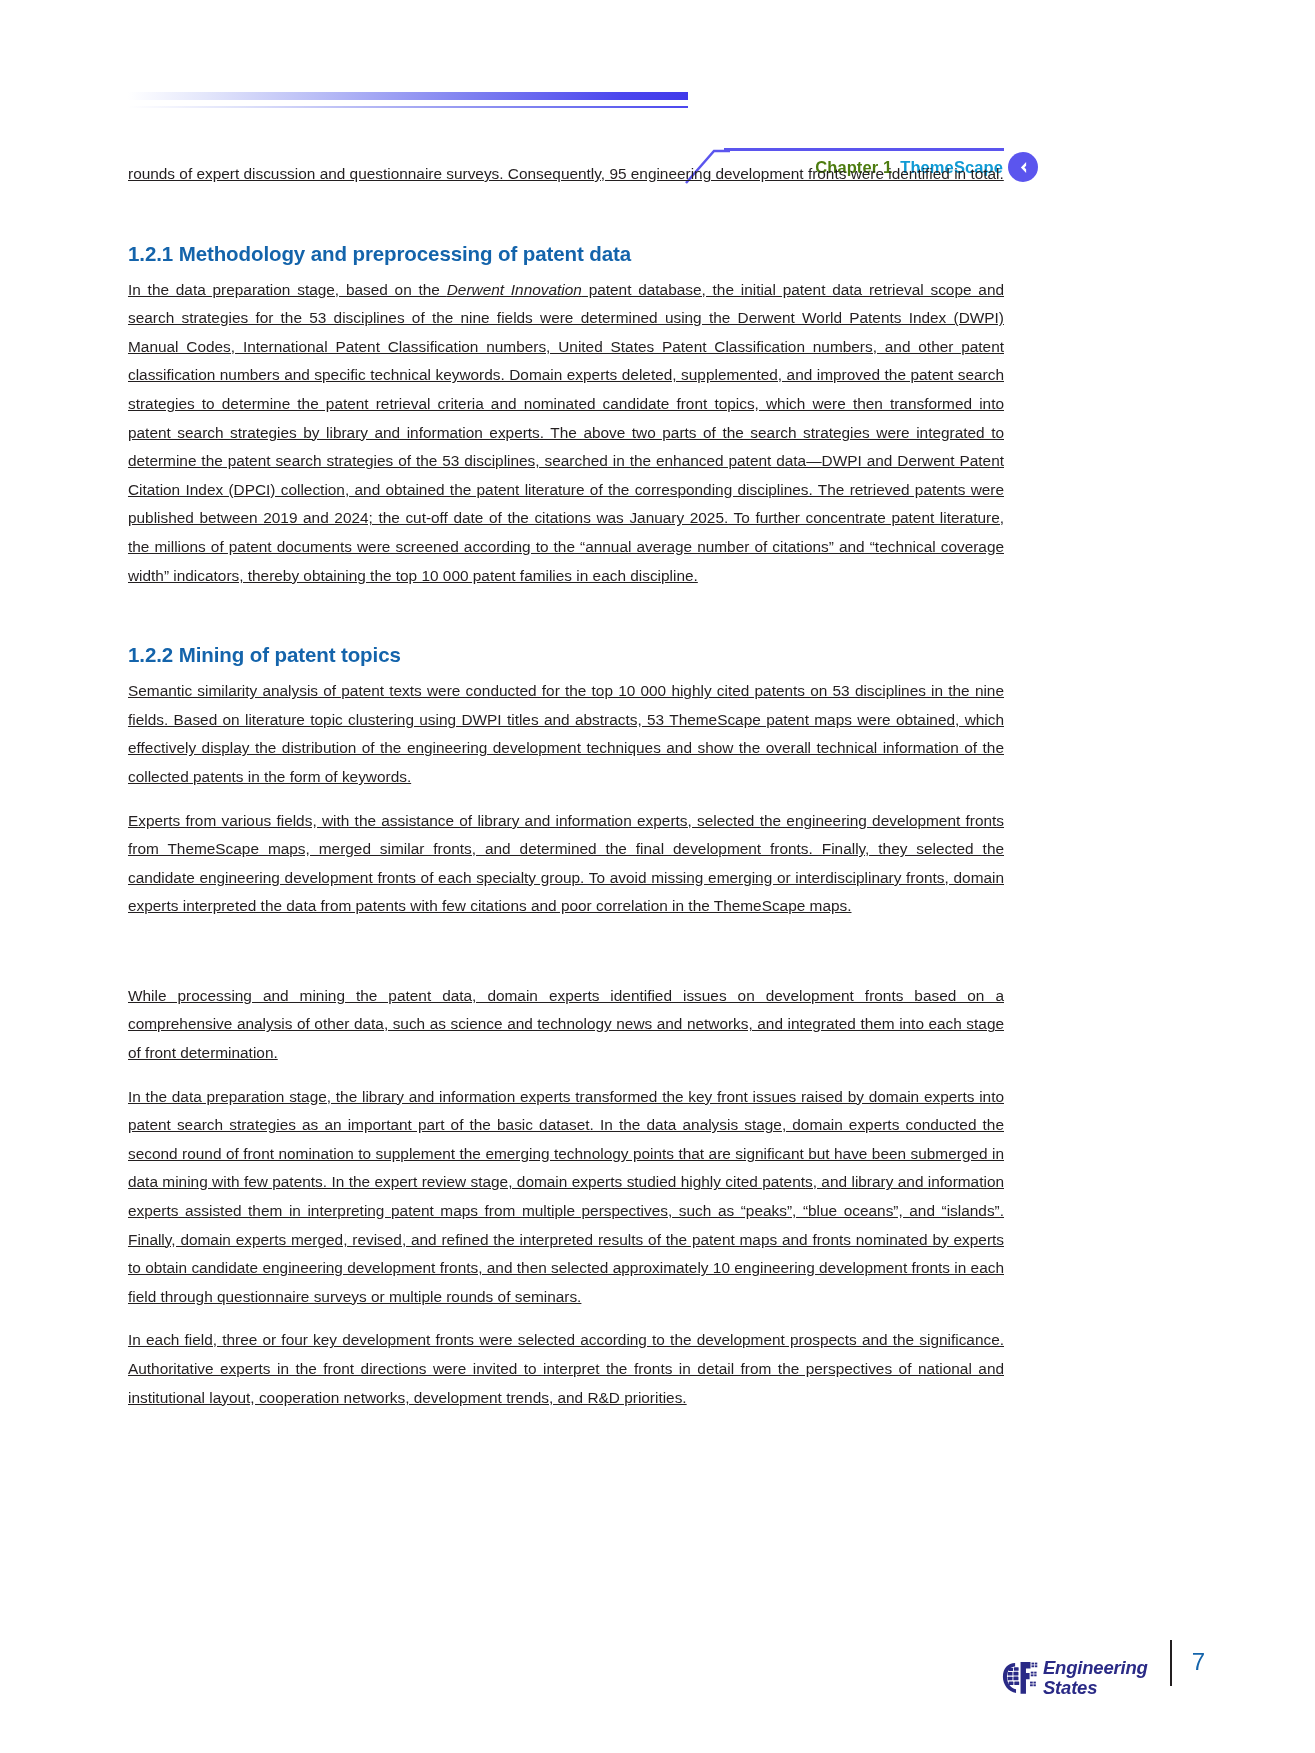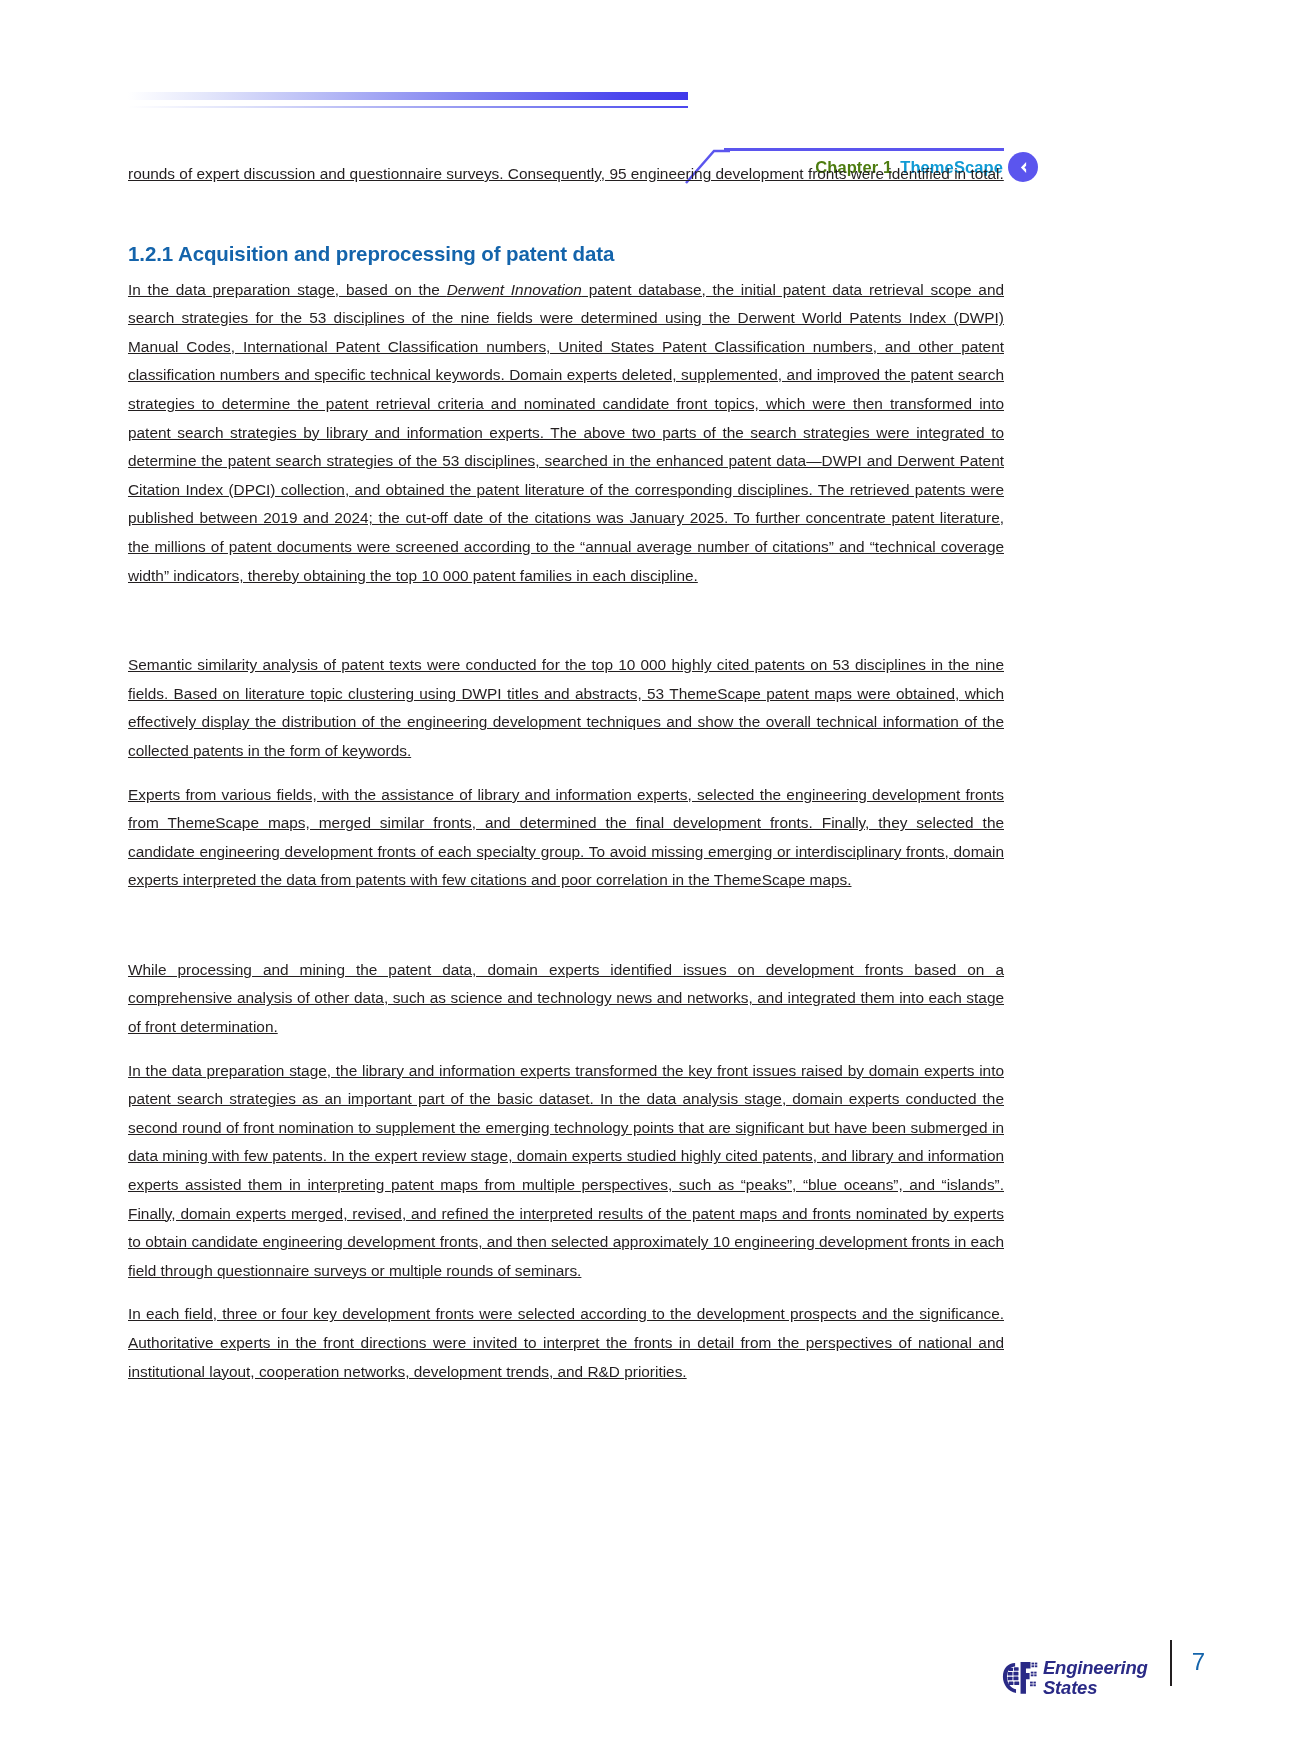--- a/index.html
+++ b/index.html
@@ -198,25 +198,26 @@
         </svg>
       </span>
     </div>
   </div>
 
   <div class="content">
 
     <p class="body">rounds of expert discussion and questionnaire surveys. Consequently, 95 engineering development fronts were identified in total.</p>
 
     <div class="gap-before-head"></div>
-    <h3 class="section-head">1.2.1 Acquisition and preprocessing of patent data</h3>
+    <h3 class="section-head">1.2.1 Methodology and preprocessing of patent data</h3>
     <div class="gap-head-to-text"></div>
     <p class="body"><span>In the data preparation stage, based on the </span><i>Derwent Innovation</i><span> patent database, the initial patent data retrieval scope and search strategies for the 53 disciplines of the nine fields were determined using the Derwent World Patents Index (DWPI) Manual Codes, International Patent Classification numbers, United States Patent Classification numbers, and other patent classification numbers and specific technical keywords. Domain experts deleted, supplemented, and improved the patent search strategies to determine the patent retrieval criteria and nominated candidate front topics, which were then transformed into patent search strategies by library and information experts. The above two parts of the search strategies were integrated to determine the patent search strategies of the 53 disciplines, searched in the enhanced patent data—DWPI and Derwent Patent Citation Index (DPCI) collection, and obtained the patent literature of the corresponding disciplines. The retrieved patents were published between 2019 and 2024; the cut-off date of the citations was January 2025. To further concentrate patent literature, the millions of patent documents were screened according to the “annual average number of citations” and “technical coverage width” indicators, thereby obtaining the top 10 000 patent families in each discipline.</span></p>
 
     <div class="gap-before-head"></div>
+    <h3 class="section-head">1.2.2 Mining of patent topics</h3>
     <div class="gap-head-to-text"></div>
     <p class="body">Semantic similarity analysis of patent texts were conducted for the top 10 000 highly cited patents on 53 disciplines in the nine fields. Based on literature topic clustering using DWPI titles and abstracts, 53 ThemeScape patent maps were obtained, which effectively display the distribution of the engineering development techniques and show the overall technical information of the collected patents in the form of keywords.</p>
     <p class="body">Experts from various fields, with the assistance of library and information experts, selected the engineering development fronts from ThemeScape maps, merged similar fronts, and determined the final development fronts. Finally, they selected the candidate engineering development fronts of each specialty group. To avoid missing emerging or interdisciplinary fronts, domain experts interpreted the data from patents with few citations and poor correlation in the ThemeScape maps.</p>
 
     <div class="gap-before-head"></div>
     <div class="gap-head-to-text"></div>
     <p class="body">While processing and mining the patent data, domain experts identified issues on development fronts based on a comprehensive analysis of other data, such as science and technology news and networks, and integrated them into each stage of front determination.</p>
     <p class="body">In the data preparation stage, the library and information experts transformed the key front issues raised by domain experts into patent search strategies as an important part of the basic dataset. In the data analysis stage, domain experts conducted the second round of front nomination to supplement the emerging technology points that are significant but have been submerged in data mining with few patents. In the expert review stage, domain experts studied highly cited patents, and library and information experts assisted them in interpreting patent maps from multiple perspectives, such as “peaks”, “blue oceans”, and “islands”. Finally, domain experts merged, revised, and refined the interpreted results of the patent maps and fronts nominated by experts to obtain candidate engineering development fronts, and then selected approximately 10 engineering development fronts in each field through questionnaire surveys or multiple rounds of seminars.</p>
     <p class="body">In each field, three or four key development fronts were selected according to the development prospects and the significance. Authoritative experts in the front directions were invited to interpret the fronts in detail from the perspectives of national and institutional layout, cooperation networks, development trends, and R&amp;D priorities.</p>
 

